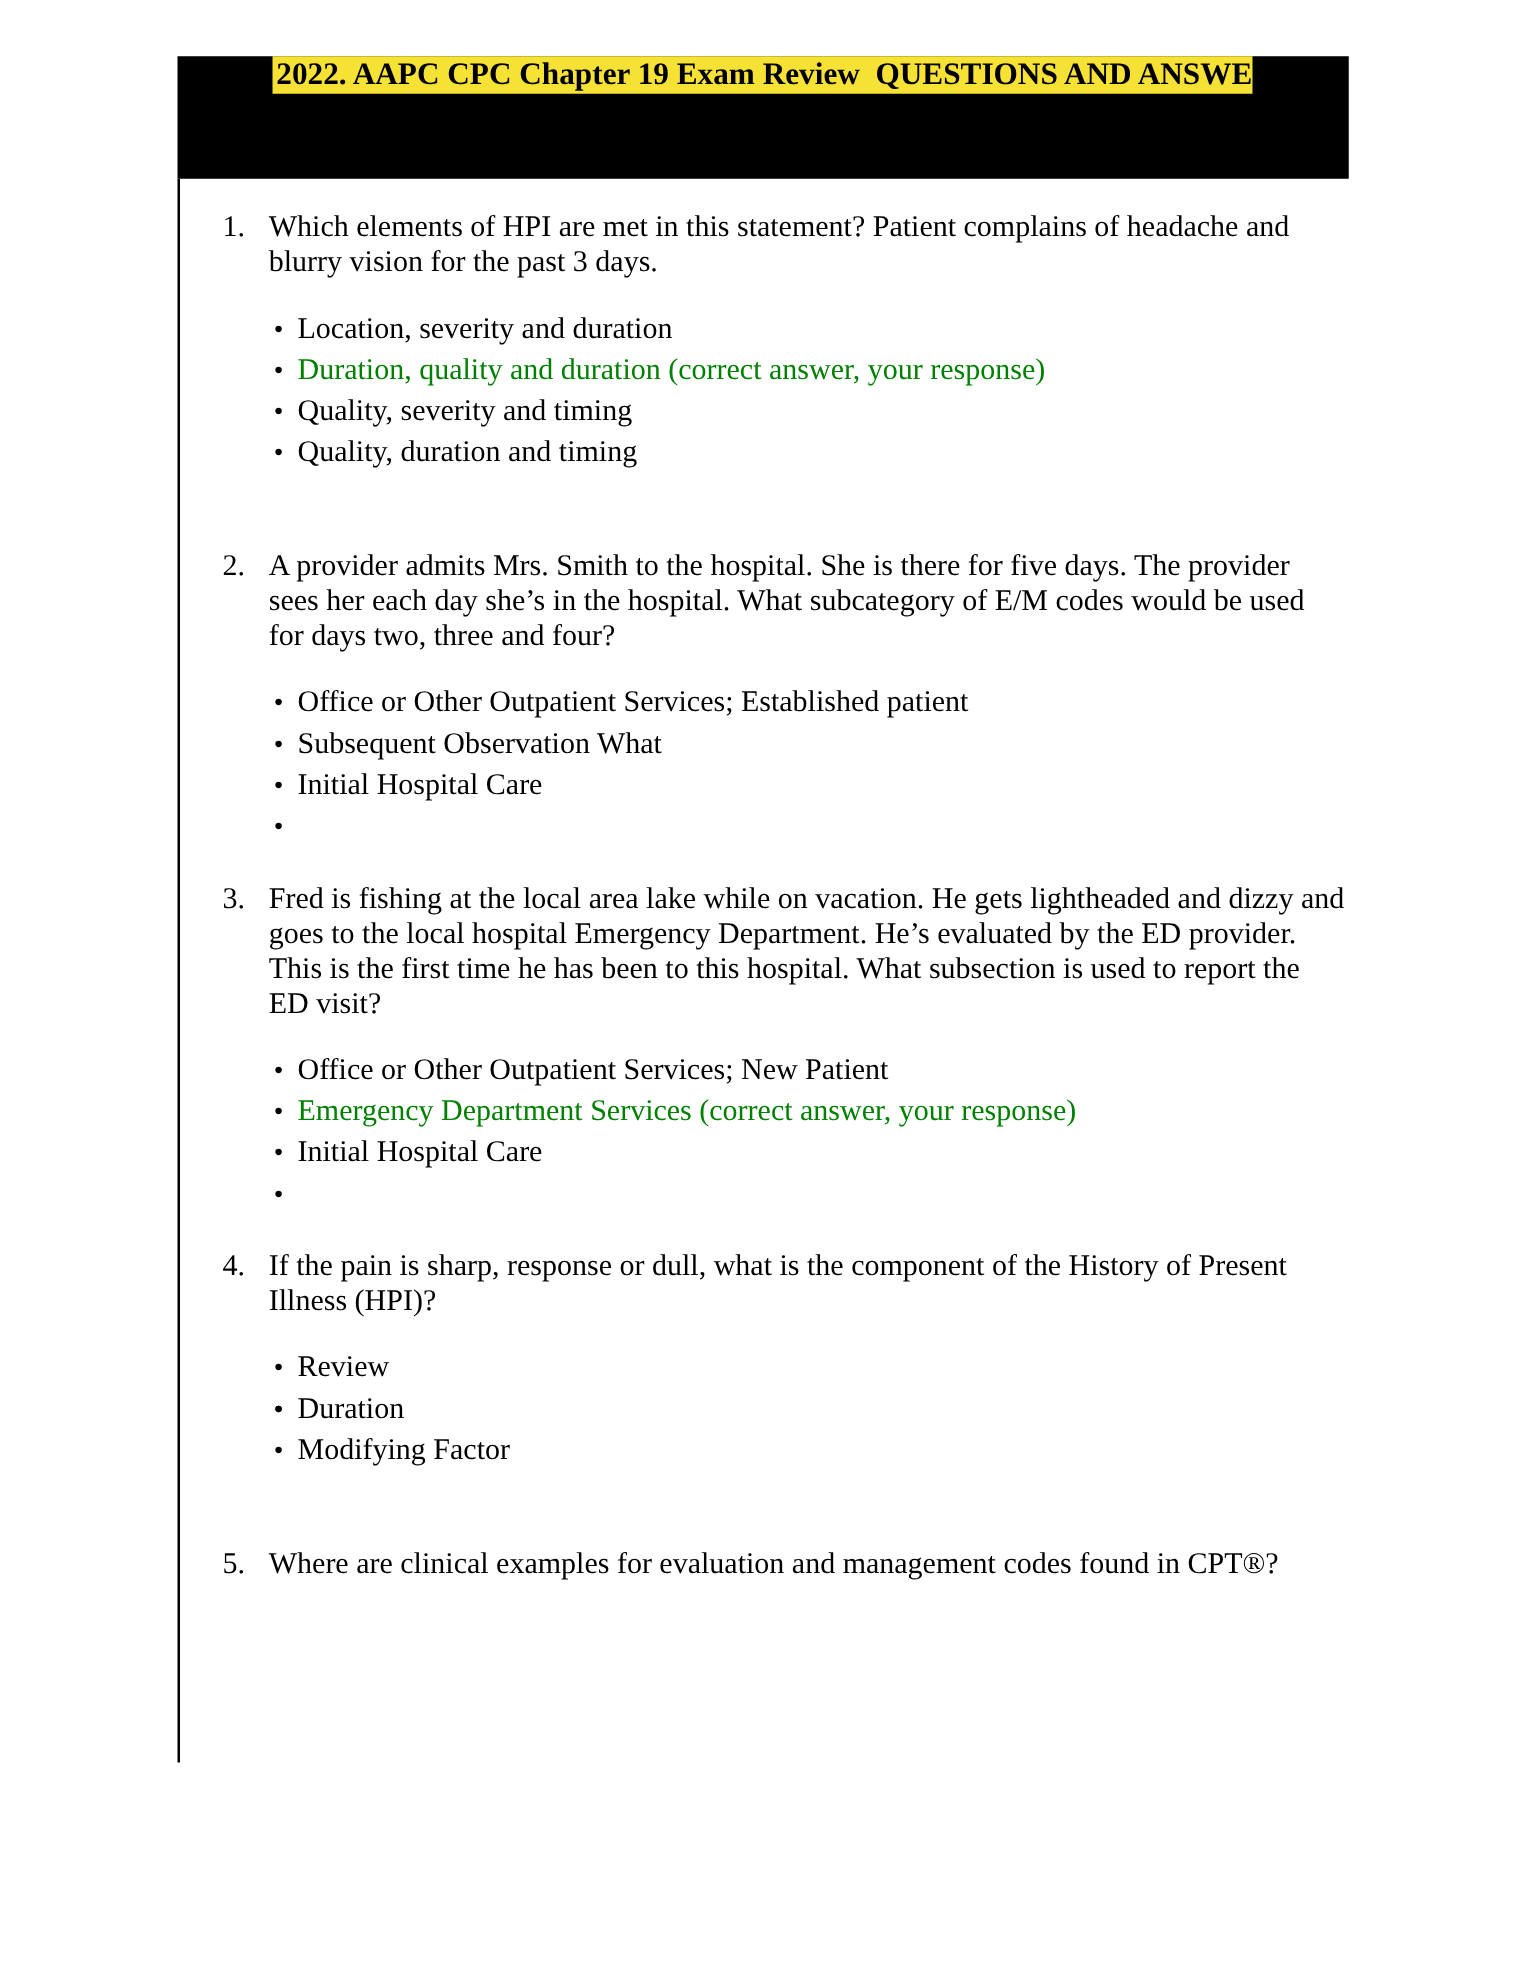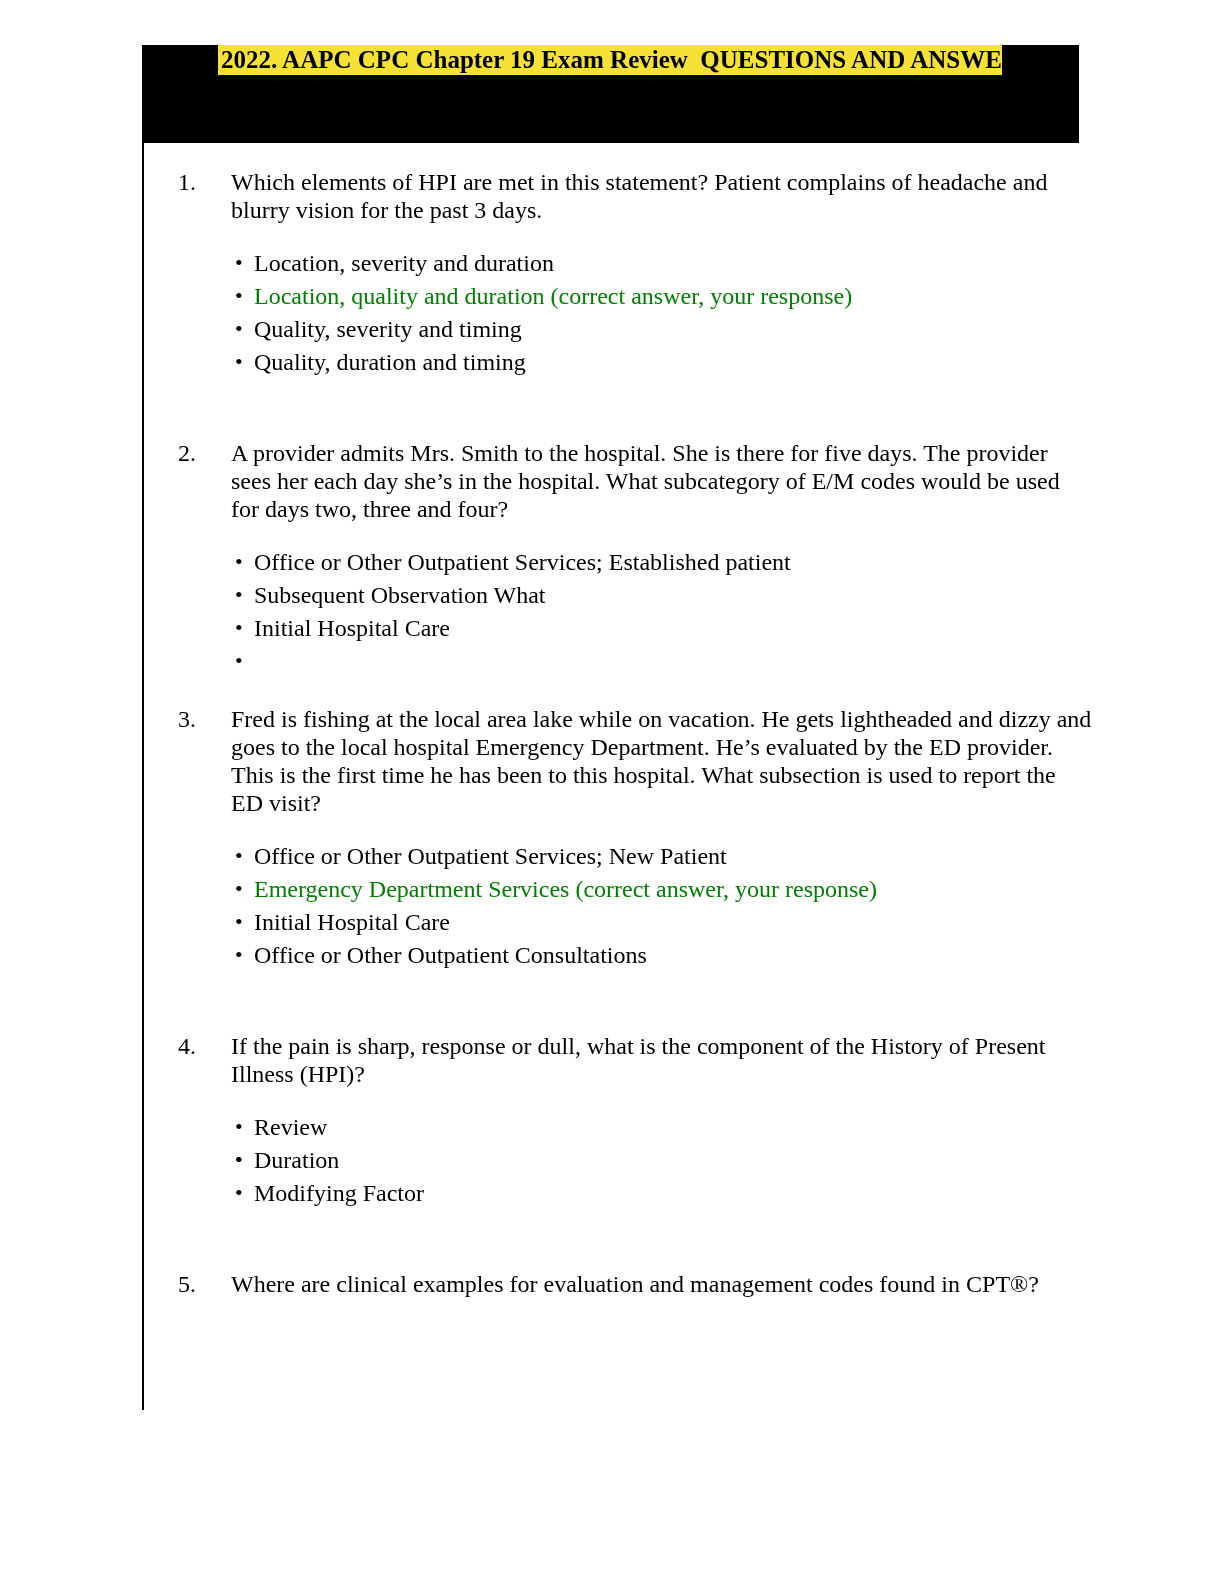--- a/index.html
+++ b/index.html
@@ -75,21 +75,20 @@
   .q-num {
     flex: 0 0 37px;
     width: 37px;
     font-size: 24px;
     line-height: 28px;
     color: #000000;
   }
   .q-body {
     flex: 0 0 862px;
     width: 862px;
-    margin-left: 16px;
   }
   .q-text {
     margin: 0;
     font-size: 24px;
     line-height: 28px;
     color: #000000;
   }
   ul.answers {
     margin: 25px 0 0 0;
     padding: 0;
@@ -130,21 +129,21 @@
 <div class="left-rule"></div>
 
 <ol class="questions" id="questions">
   <li class="question">
     <div class="q-row">
       <span class="q-num">1.</span>
       <div class="q-body">
         <p class="q-text">Which elements of HPI are met in this statement? Patient complains of headache and blurry vision for the past 3 days.</p>
         <ul class="answers">
             <li class="answer"><span class="bullet">•</span><span class="answer-text">Location, severity and duration</span></li>
-            <li class="answer correct"><span class="bullet">•</span><span class="answer-text">Location, quality and duration (correct answer, your response)</span></li>
+            <li class="answer correct"><span class="bullet">•</span><span class="answer-text">Duration, quality and duration (correct answer, your response)</span></li>
             <li class="answer"><span class="bullet">•</span><span class="answer-text">Quality, severity and timing</span></li>
             <li class="answer"><span class="bullet">•</span><span class="answer-text">Quality, duration and timing</span></li>
           </ul>
       </div>
     </div>
   </li>
 
   <li class="question">
     <div class="q-row">
       <span class="q-num">2.</span>
@@ -162,21 +161,21 @@
 
   <li class="question">
     <div class="q-row">
       <span class="q-num">3.</span>
       <div class="q-body">
         <p class="q-text">Fred is fishing at the local area lake while on vacation. He gets lightheaded and dizzy and goes to the local hospital Emergency Department. He’s evaluated by the ED provider. This is the first time he has been to this hospital. What subsection is used to report the ED visit?</p>
         <ul class="answers">
             <li class="answer"><span class="bullet">•</span><span class="answer-text">Office or Other Outpatient Services; New Patient</span></li>
             <li class="answer correct"><span class="bullet">•</span><span class="answer-text">Emergency Department Services (correct answer, your response)</span></li>
             <li class="answer"><span class="bullet">•</span><span class="answer-text">Initial Hospital Care</span></li>
-            <li class="answer"><span class="bullet">•</span><span class="answer-text">Office or Other Outpatient Consultations</span></li>
+            <li class="answer"><span class="bullet">•</span></li>
           </ul>
       </div>
     </div>
   </li>
 
   <li class="question">
     <div class="q-row">
       <span class="q-num">4.</span>
       <div class="q-body">
         <p class="q-text">If the pain is sharp, response or dull, what is the component of the History of Present Illness (HPI)?</p>

